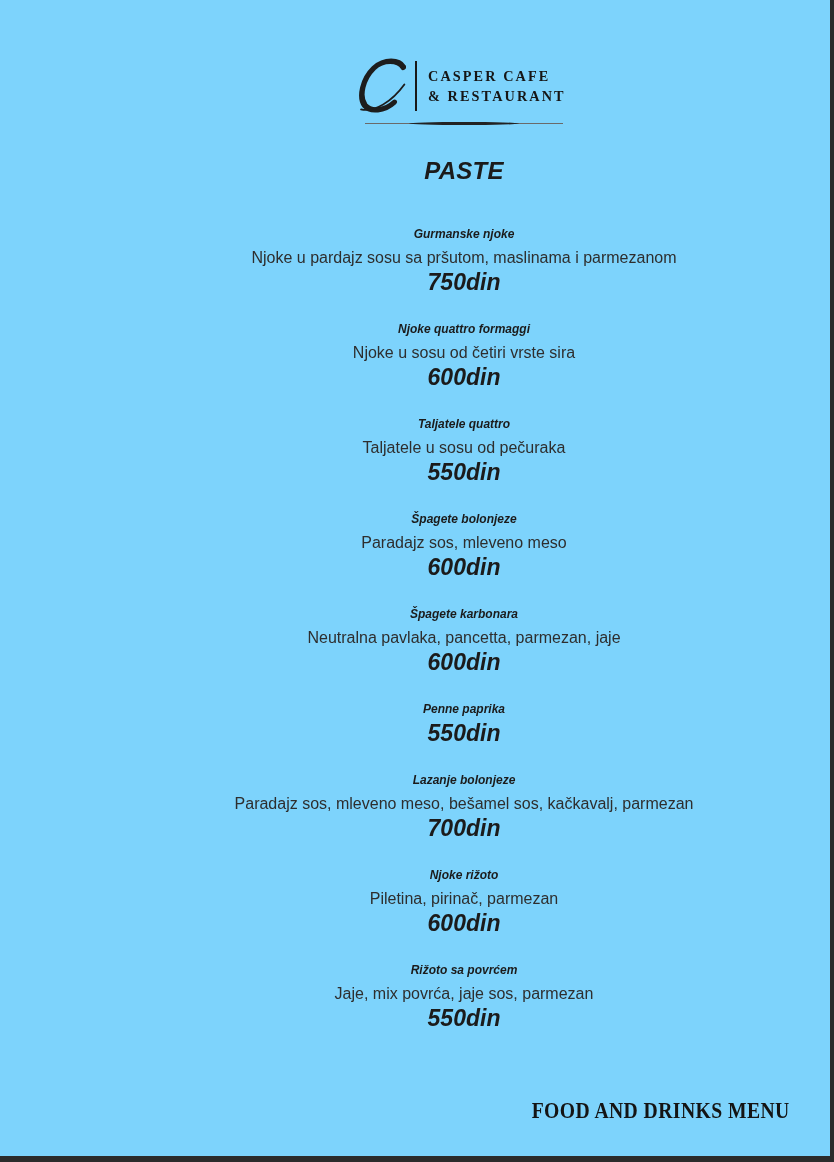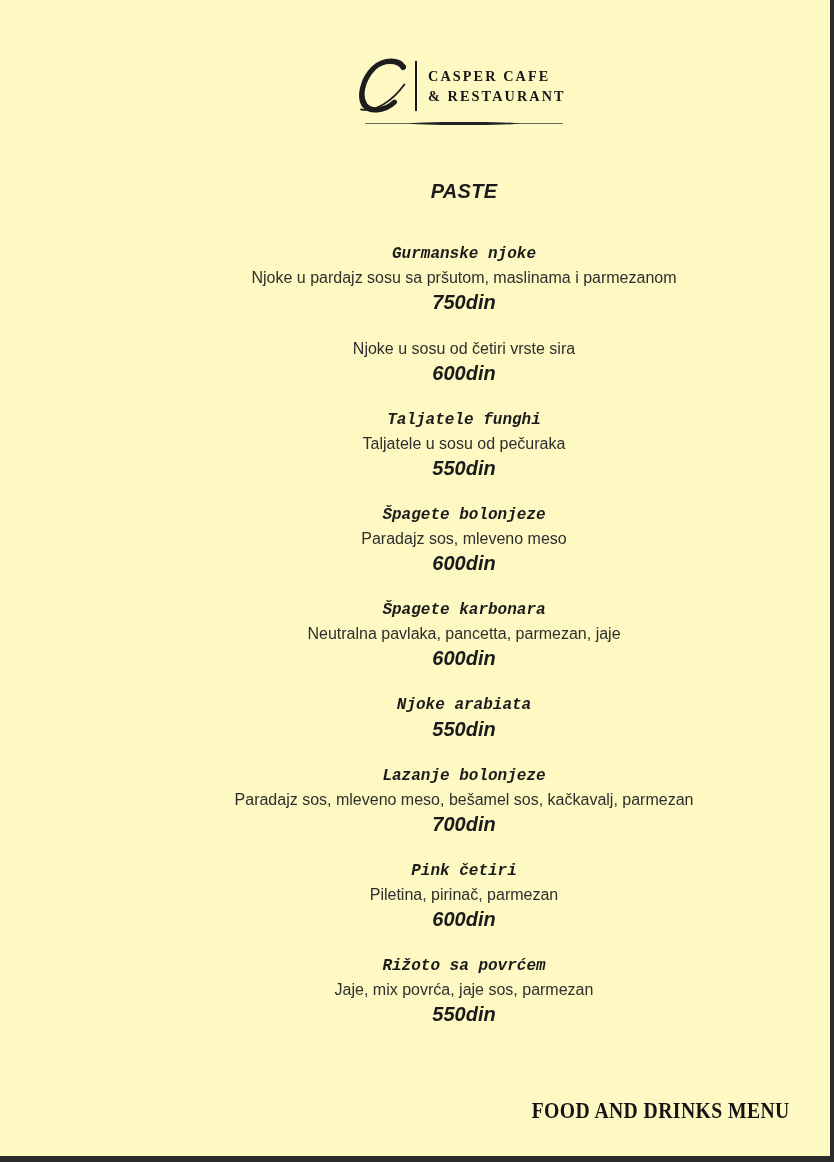--- a/index.html
+++ b/index.html
@@ -1,20 +1,20 @@
 <!DOCTYPE html>
 <html><head>
 <meta charset="utf-8">
 <style>
   html, body { margin: 0; padding: 0; background: #ffffff; }
   .page {
     position: relative;
     width: 834px;
     height: 1162px;
-    background: #fef9c3;
+    background: #7dd3fc;
     box-sizing: border-box;
     border-right: 4px solid #2b2b2b;
     border-bottom: 6px solid #2b2b2b;
     overflow: hidden;
     font-family: "Liberation Sans", sans-serif;
     color: #1e1e1e;
   }
   .content {
     position: absolute;
     left: 94px;
@@ -58,49 +58,48 @@
     content: ""; position: absolute; left: 0; right: 0; top: 1px;
     height: 1px; background: #6a6a6a;
   }
   .logo-rule::after {
     content: ""; position: absolute; left: 50%; top: 0;
     width: 110px; height: 3px; margin-left: -55px;
     background: #222; border-radius: 50%;
   }
   
   .section-title {
-    margin-top: 52px;
+    margin-top: 32px;
     font-style: italic;
     font-weight: 700;
-    font-size: 20px;
+    font-size: 24px;
     line-height: 26px;
     letter-spacing: 0.3px;
     color: #1b1b1b;
   }
   
   .menu-list { margin-top: 38px; }
   .menu-item { margin-bottom: 23px; }
   .item-name {
     font-style: italic;
     font-weight: 700;
-    font-size: 16px;
+    font-size: 12px;
     line-height: 24px;
     color: #1b1b1b;
-    font-family: Liberation Mono, monospace;
   }
   .item-desc {
     font-size: 16px;
     line-height: 24px;
     font-weight: 400;
     color: #2e2e2e;
   }
   .item-price {
     font-style: italic;
     font-weight: 700;
-    font-size: 20px;
+    font-size: 23px;
     line-height: 24px;
     color: #1b1b1b;
   }
   
   .footer-label {
     position: absolute;
     top: 1097px;
     right: 40px;
     font-family: "Liberation Serif", serif;
     font-weight: 700;
@@ -138,55 +137,56 @@
 
     <div class="menu-list">
 
         <div class="menu-item">
           <div class="item-name">Gurmanske njoke</div>
           <div class="item-desc">Njoke u pardajz sosu sa pršutom, maslinama i parmezanom</div>
           <div class="item-price">750din</div>
         </div>
 
         <div class="menu-item">
+          <div class="item-name">Njoke quattro formaggi</div>
           <div class="item-desc">Njoke u sosu od četiri vrste sira</div>
           <div class="item-price">600din</div>
         </div>
 
         <div class="menu-item">
-          <div class="item-name">Taljatele funghi</div>
+          <div class="item-name">Taljatele quattro</div>
           <div class="item-desc">Taljatele u sosu od pečuraka</div>
           <div class="item-price">550din</div>
         </div>
 
         <div class="menu-item">
           <div class="item-name">Špagete bolonjeze</div>
           <div class="item-desc">Paradajz sos, mleveno meso</div>
           <div class="item-price">600din</div>
         </div>
 
         <div class="menu-item">
           <div class="item-name">Špagete karbonara</div>
           <div class="item-desc">Neutralna pavlaka, pancetta, parmezan, jaje</div>
           <div class="item-price">600din</div>
         </div>
 
         <div class="menu-item">
-          <div class="item-name">Njoke arabiata</div>
+          <div class="item-name">Penne paprika</div>
           <div class="item-price">550din</div>
         </div>
 
         <div class="menu-item">
           <div class="item-name">Lazanje bolonjeze</div>
           <div class="item-desc">Paradajz sos, mleveno meso, bešamel sos, kačkavalj, parmezan</div>
           <div class="item-price">700din</div>
         </div>
 
         <div class="menu-item">
-          <div class="item-name">Pink četiri</div>
+          <div class="item-name">Njoke rižoto</div>
           <div class="item-desc">Piletina, pirinač, parmezan</div>
           <div class="item-price">600din</div>
         </div>
 
         <div class="menu-item">
           <div class="item-name">Rižoto sa povrćem</div>
           <div class="item-desc">Jaje, mix povrća, jaje sos, parmezan</div>
           <div class="item-price">550din</div>
         </div>
       </div>

